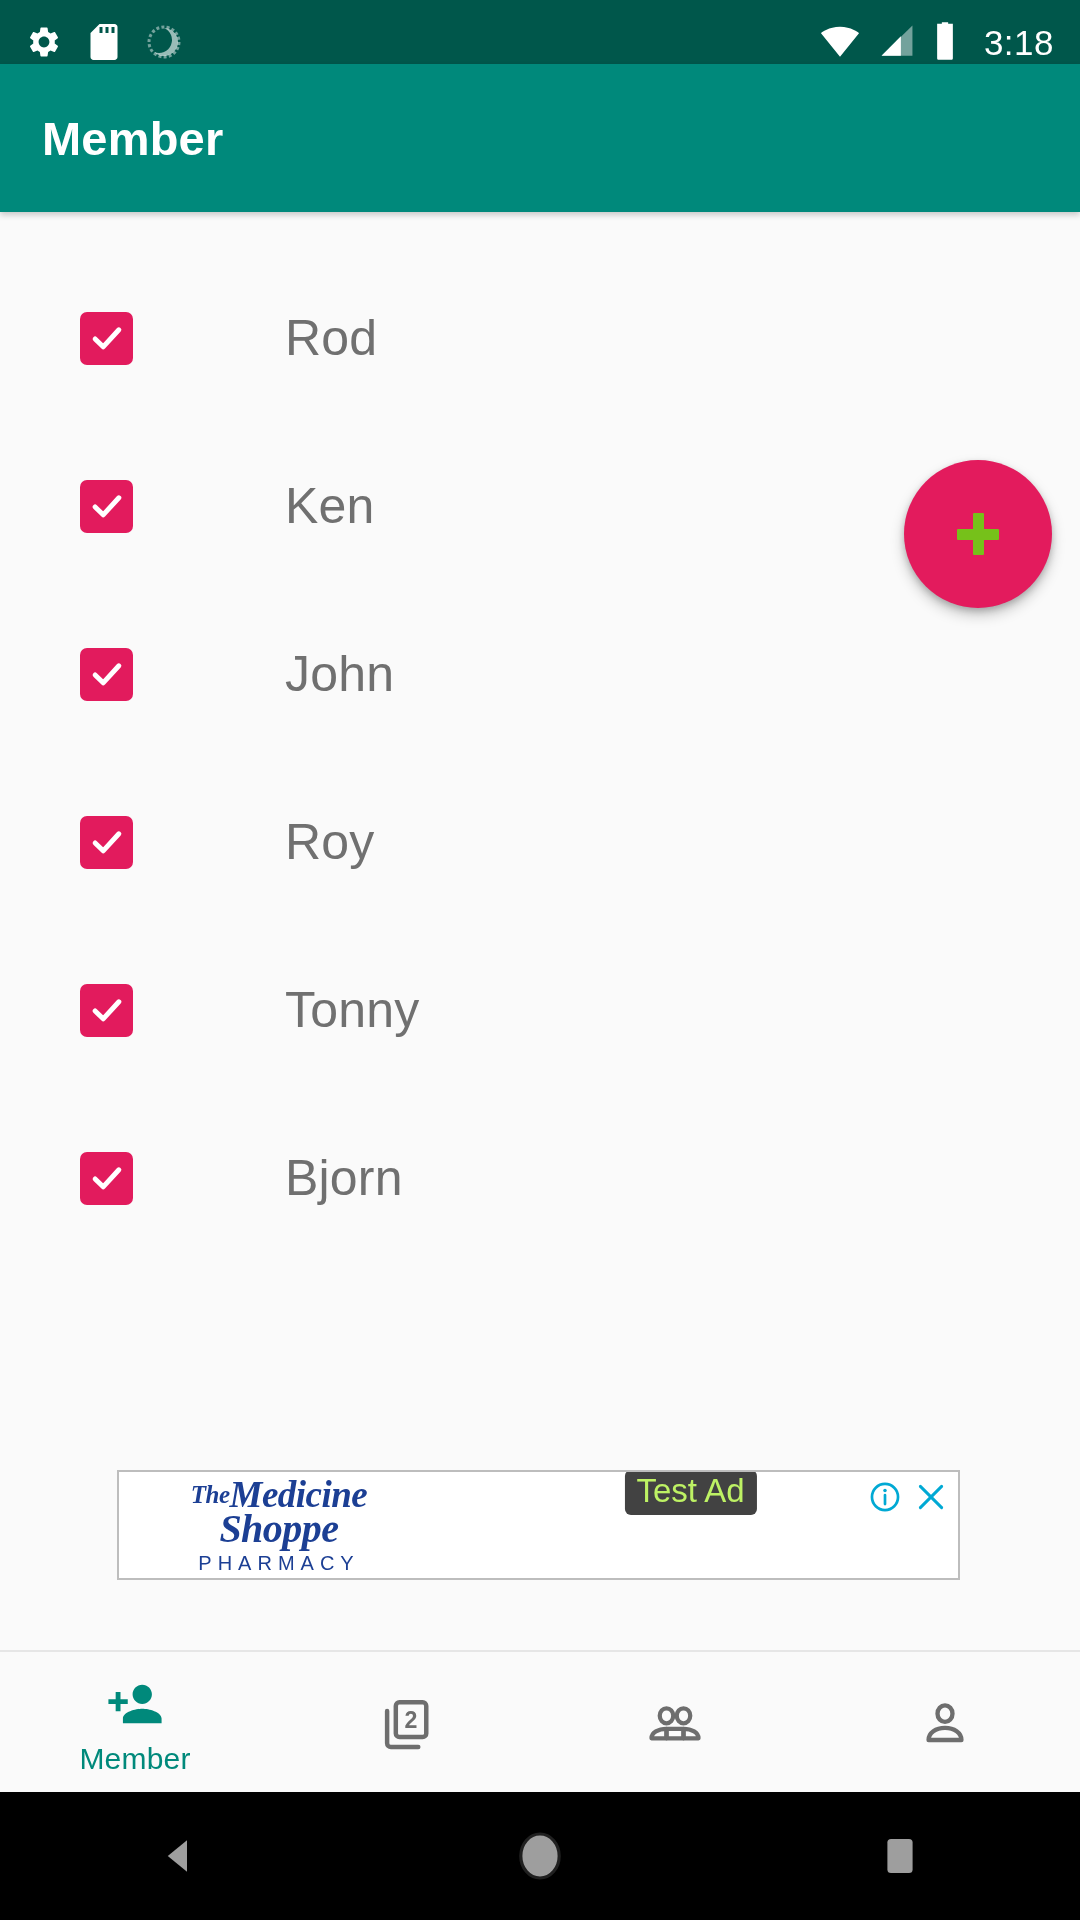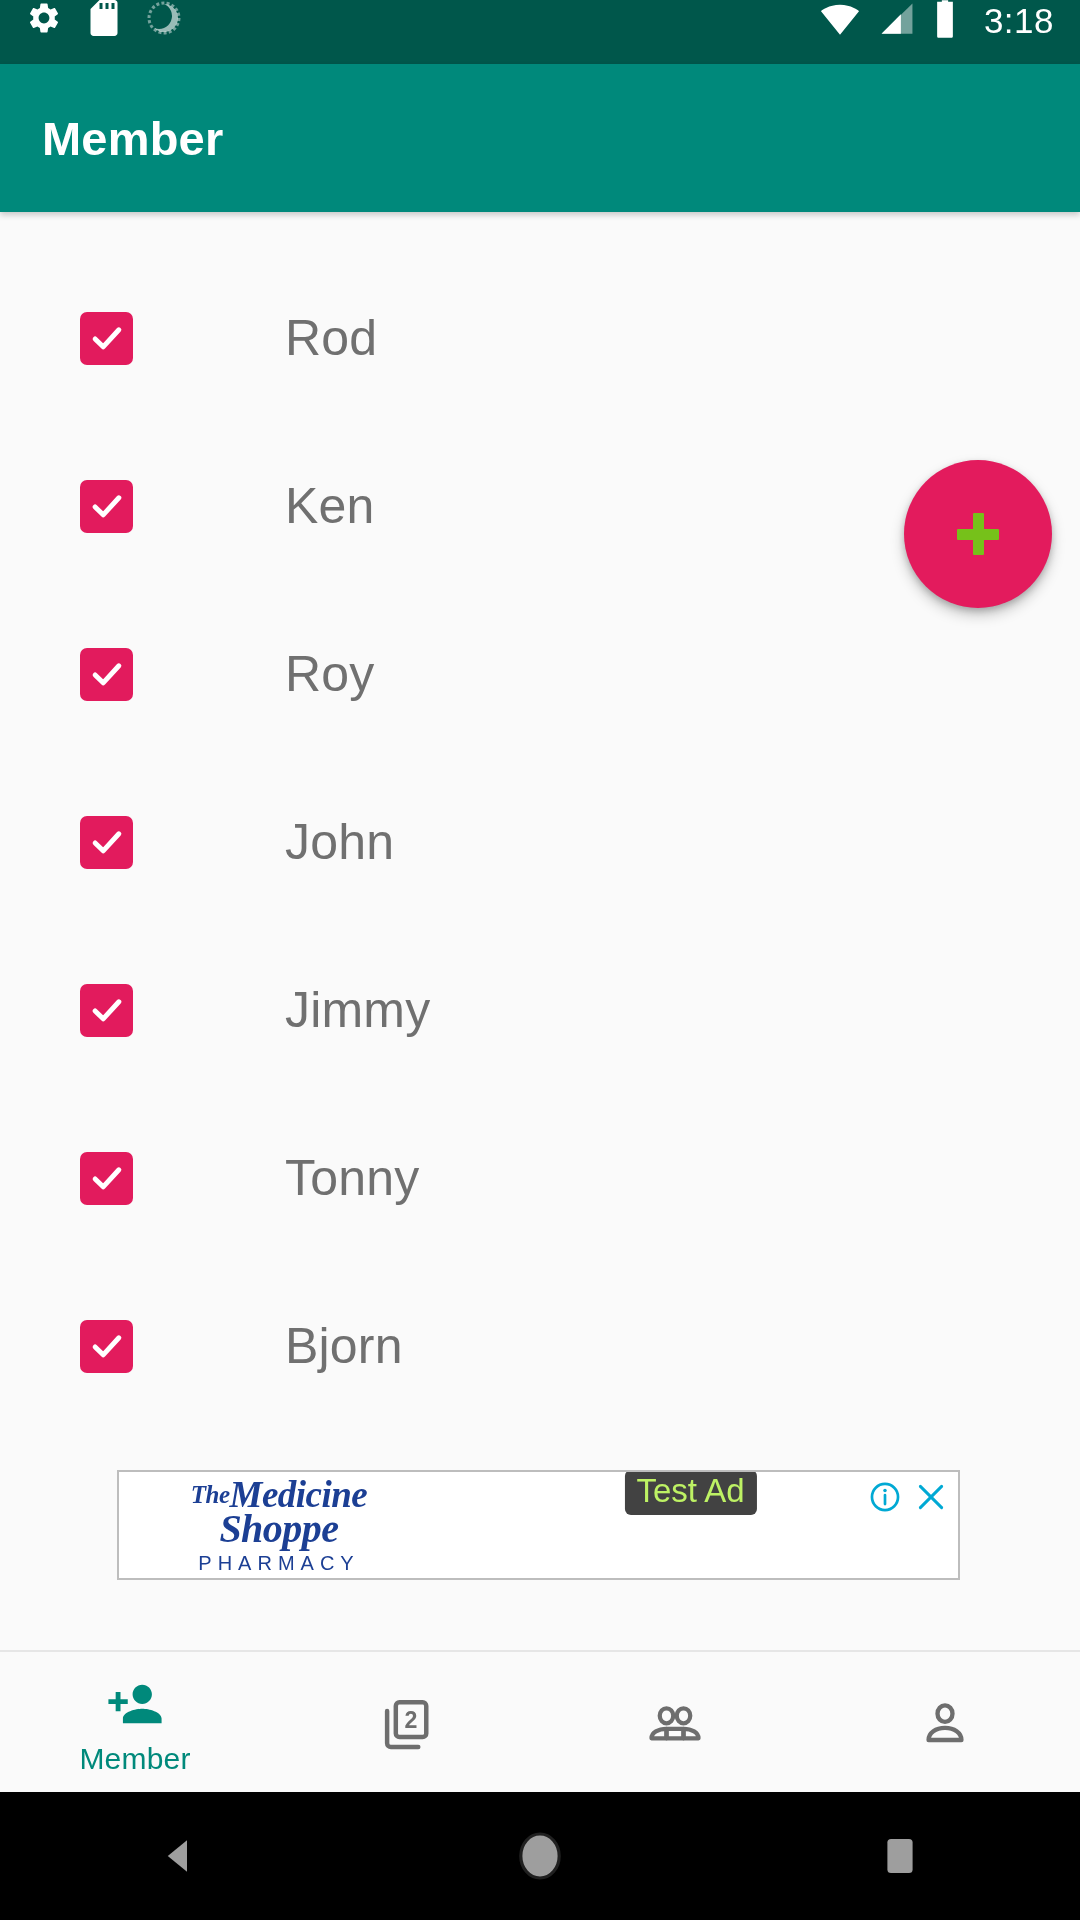--- a/index.html
+++ b/index.html
@@ -19,21 +19,21 @@
     background: #FAFAFA;
     display: flex;
     flex-direction: column;
   }
 
   
   #status-bar {
     height: 64px;
     background: #00574B;
     display: flex;
-    align-items: flex-start;
+    align-items: flex-end;
     padding: 0 26px;
     flex: 0 0 auto;
   }
   .status-left {
     display: flex;
     align-items: center;
     gap: 26px;
   }
   .status-right {
     margin-left: auto;
@@ -357,37 +357,29 @@
             </svg>
           </div>
           <div class="member-name">Ken</div>
         </div>
         <div class="member-row">
           <div class="checkbox">
             <svg width="38" height="38" viewBox="0 0 24 24" fill="none" stroke="#FFFFFF" stroke-width="3.1" stroke-linecap="round" stroke-linejoin="round">
               <polyline points="4.5,12.6 9.6,17.6 19.5,6.8"></polyline>
             </svg>
           </div>
+          <div class="member-name">John</div>
+        </div>
+        <div class="member-row">
+          <div class="checkbox">
+            <svg width="38" height="38" viewBox="0 0 24 24" fill="none" stroke="#FFFFFF" stroke-width="3.1" stroke-linecap="round" stroke-linejoin="round">
+              <polyline points="4.5,12.6 9.6,17.6 19.5,6.8"></polyline>
+            </svg>
+          </div>
           <div class="member-name">Roy</div>
-        </div>
-        <div class="member-row">
-          <div class="checkbox">
-            <svg width="38" height="38" viewBox="0 0 24 24" fill="none" stroke="#FFFFFF" stroke-width="3.1" stroke-linecap="round" stroke-linejoin="round">
-              <polyline points="4.5,12.6 9.6,17.6 19.5,6.8"></polyline>
-            </svg>
-          </div>
-          <div class="member-name">John</div>
-        </div>
-        <div class="member-row">
-          <div class="checkbox">
-            <svg width="38" height="38" viewBox="0 0 24 24" fill="none" stroke="#FFFFFF" stroke-width="3.1" stroke-linecap="round" stroke-linejoin="round">
-              <polyline points="4.5,12.6 9.6,17.6 19.5,6.8"></polyline>
-            </svg>
-          </div>
-          <div class="member-name">Jimmy</div>
         </div>
         <div class="member-row">
           <div class="checkbox">
             <svg width="38" height="38" viewBox="0 0 24 24" fill="none" stroke="#FFFFFF" stroke-width="3.1" stroke-linecap="round" stroke-linejoin="round">
               <polyline points="4.5,12.6 9.6,17.6 19.5,6.8"></polyline>
             </svg>
           </div>
           <div class="member-name">Tonny</div>
         </div>
         <div class="member-row">

